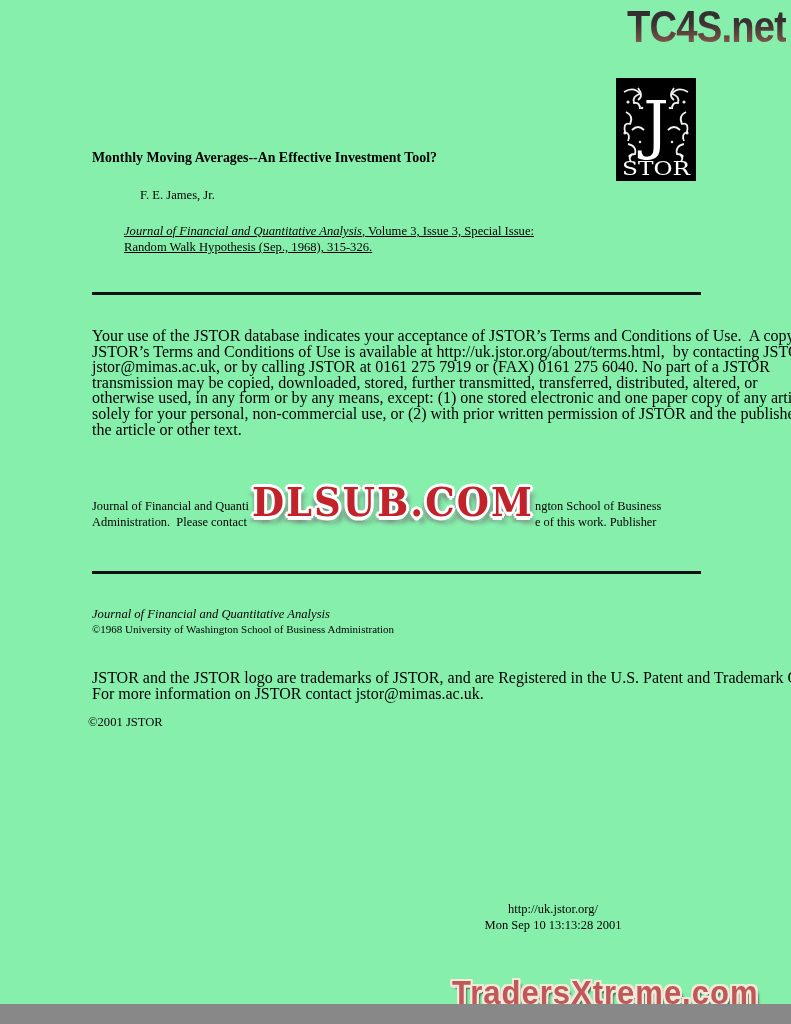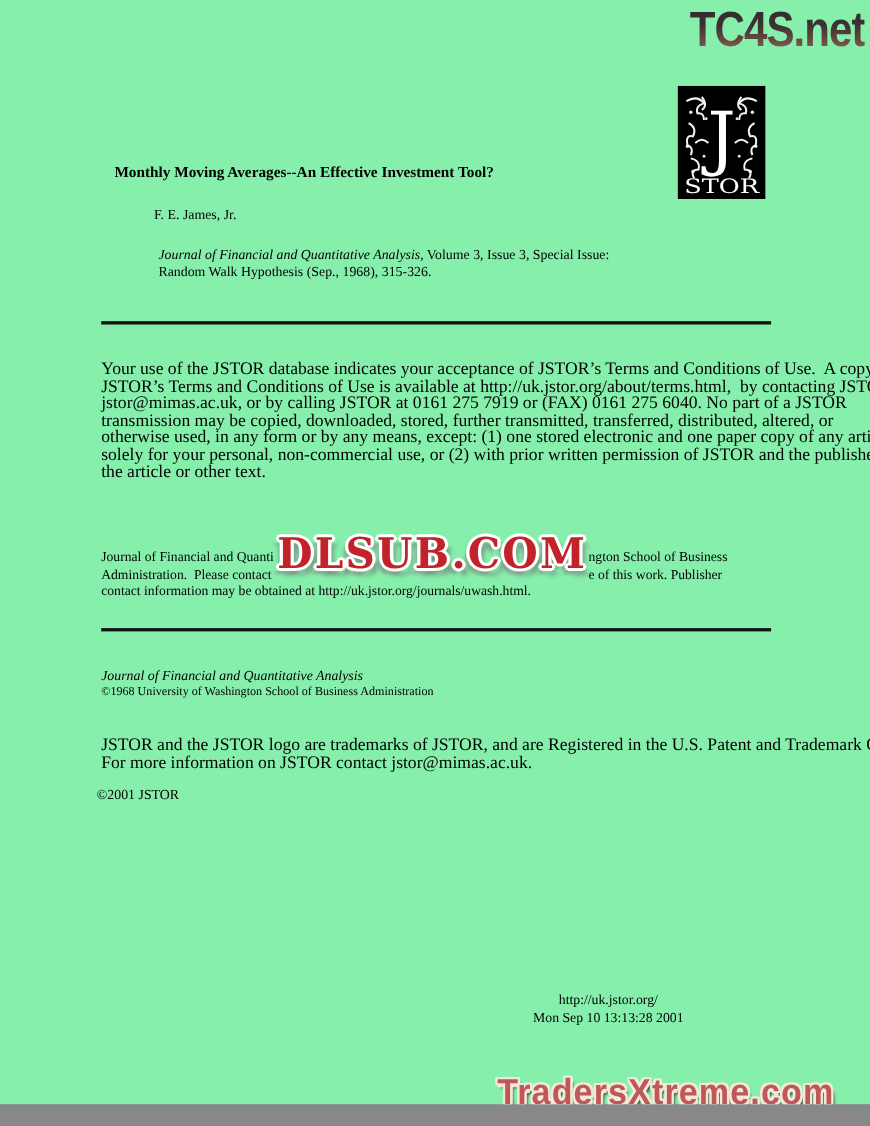--- a/index.html
+++ b/index.html
@@ -19,23 +19,23 @@
     font-weight:bold;font-size:45px;letter-spacing:-1px;
     transform:scaleX(.85);transform-origin:100% 0;
     background:linear-gradient(180deg,#2e2c2d 0%,#3a3132 42%,#6f4c44 72%,#a07a6d 96%);
     -webkit-background-clip:text;background-clip:text;color:transparent;
     filter:blur(.5px);
   }
 
   
   .logo{left:616px;top:78px;width:80px;height:103px;}
 
-  .title{left:104px;top:150px;font-size:13.9px;font-weight:bold;text-align:center;}
+  .title{left:92px;top:150px;font-size:13.9px;font-weight:bold;text-align:center;}
   .author{left:140px;top:188px;font-size:12.6px;}
-  .citation{left:144px;top:223px;font-size:12.6px;line-height:16px;}
+  .citation{left:124px;top:223px;font-size:12.6px;line-height:16px;text-decoration:underline;}
   .citation .it{font-style:italic;}
 
   .rule{left:92px;width:609px;height:2.5px;background:#121212;}
   .rule-1{top:292px;}
   .rule-2{top:571px;}
 
   .para-terms{left:92px;top:328px;}
   .para-copy{left:92px;top:453px;}
 
   .pub-block{left:92px;top:499px;width:615px;height:52px;font-size:12.4px;line-height:15.6px;}
@@ -130,21 +130,20 @@
 transmission may be copied, downloaded, stored, further transmitted, transferred, distributed, altered, or
 otherwise used, in any form or by any means, except: (1) one stored electronic and one paper copy of any article
 solely for your personal, non-commercial use, or (2) with prior written permission of JSTOR and the publisher of
 the article or other text.</div>
 
   <div class="abs pub-block">
     <span class="frag f-l1l">Journal of Financial and Quanti</span>
     <span class="frag f-l1r">ngton School of Business</span>
     <span class="frag f-l2l">Administration.  Please contact</span>
     <span class="frag f-l2r">e of this work. Publisher</span>
-    <span class="frag f-l3">contact information may be obtained at http://uk.jstor.org/journals/uwash.html.</span>
   </div>
 
   <div class="abs wm-mid">DLSUB.COM</div>
 
   <div class="abs rule rule-2"></div>
 
   <div class="abs jfqa-footer">Journal of Financial and Quantitative Analysis</div>
   <div class="abs c1968">©1968 University of Washington School of Business Administration</div>
   <div class="abs para-tm body-text pre">JSTOR and the JSTOR logo are trademarks of JSTOR, and are Registered in the U.S. Patent and Trademark Office.
 For more information on JSTOR contact jstor@mimas.ac.uk.</div>

